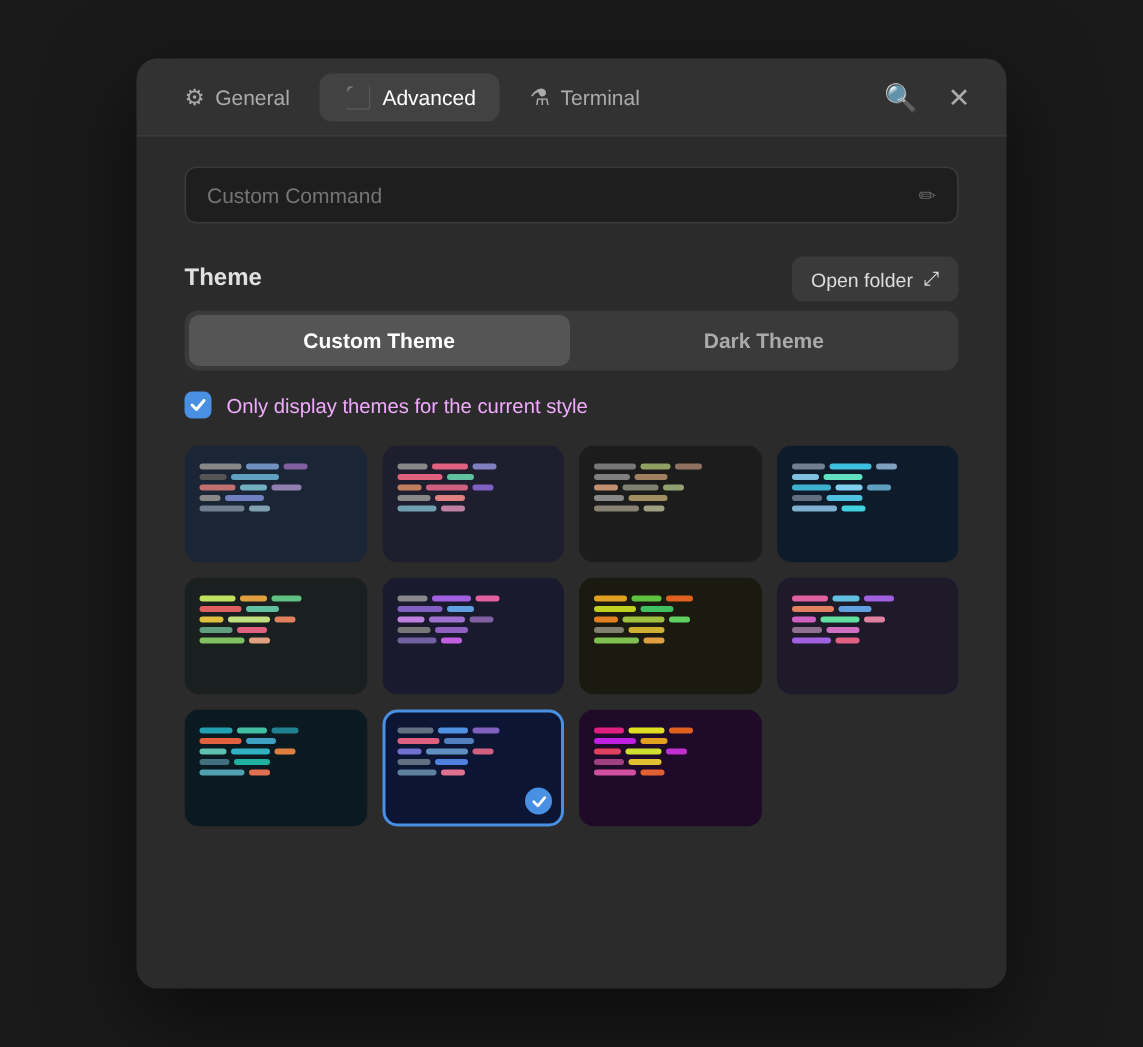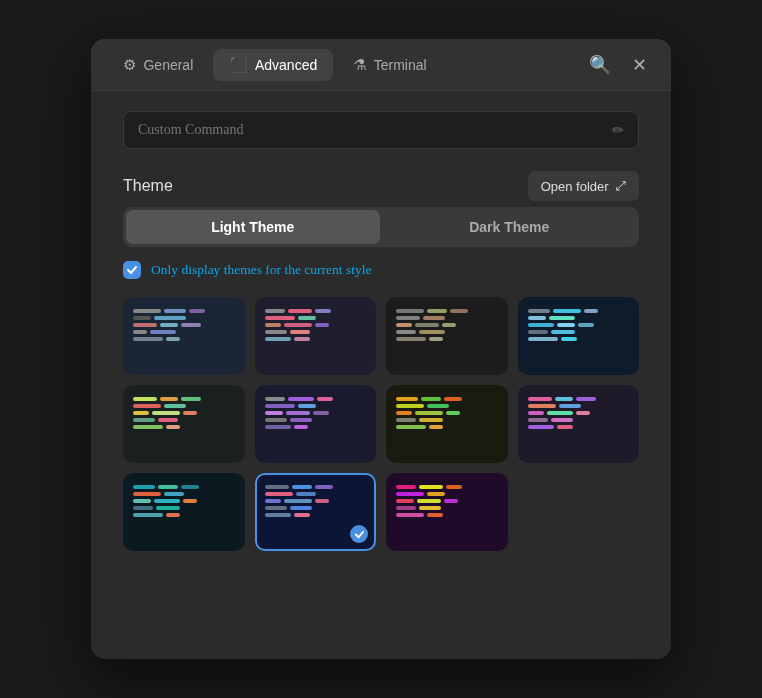--- a/index.html
+++ b/index.html
@@ -78,37 +78,36 @@
       margin-bottom: 22px;
       border: 1px solid #3a3a3a;
     }
     .cmd-input {
       flex: 1;
       background: none;
       border: none;
       outline: none;
       color: #c4b5fd;
       font-size: 14px;
-      font-family: Liberation Serif, serif;
     }
     .cmd-icon {
       color: #666;
       font-size: 14px;
     }
 
     
     .section-header {
       display: flex;
       align-items: center;
       justify-content: space-between;
       margin-bottom: 6px;
     }
     .section-label {
       font-size: 16px;
-      font-weight: 400;
+      font-weight: 700;
       color: #e0e0e0;
     }
     .open-folder-btn {
       display: flex;
       align-items: center;
       gap: 7px;
       background: #3a3a3a;
       border: none;
       border-radius: 7px;
       color: #ddd;
@@ -161,22 +160,21 @@
       background: #4a90e2;
       display: flex;
       align-items: center;
       justify-content: center;
       flex-shrink: 0;
       cursor: pointer;
     }
     .checkbox svg { width: 12px; height: 12px; }
     .checkbox-label {
       font-size: 13.5px;
-      color: #0ea5e9;
-      font-family: Liberation Serif, serif;
+      color: #f0abfc;
     }
 
     
     .theme-grid {
       display: grid;
       grid-template-columns: repeat(4, 1fr);
       gap: 10px;
     }
     .theme-card {
       background: #1a2230;
@@ -276,21 +274,21 @@
 
     <div class="section-header">
       <span class="section-label">Theme</span>
       <button class="open-folder-btn">
         <span>Open folder</span>
         <span>⤢</span>
       </button>
     </div>
 
     <div class="theme-toggle">
-      <button class="theme-btn active">Light Theme</button>
+      <button class="theme-btn active">Custom Theme</button>
       <button class="theme-btn">Dark Theme</button>
     </div>
 
     <div class="checkbox-row">
       <div class="checkbox">
         <svg viewBox="0 0 12 12" fill="none" xmlns="http://www.w3.org/2000/svg">
           <polyline points="2,6 5,9 10,3" stroke="white" stroke-width="2" stroke-linecap="round" stroke-linejoin="round"></polyline>
         </svg>
       </div>
       <span class="checkbox-label">Only display themes for the current style</span>

